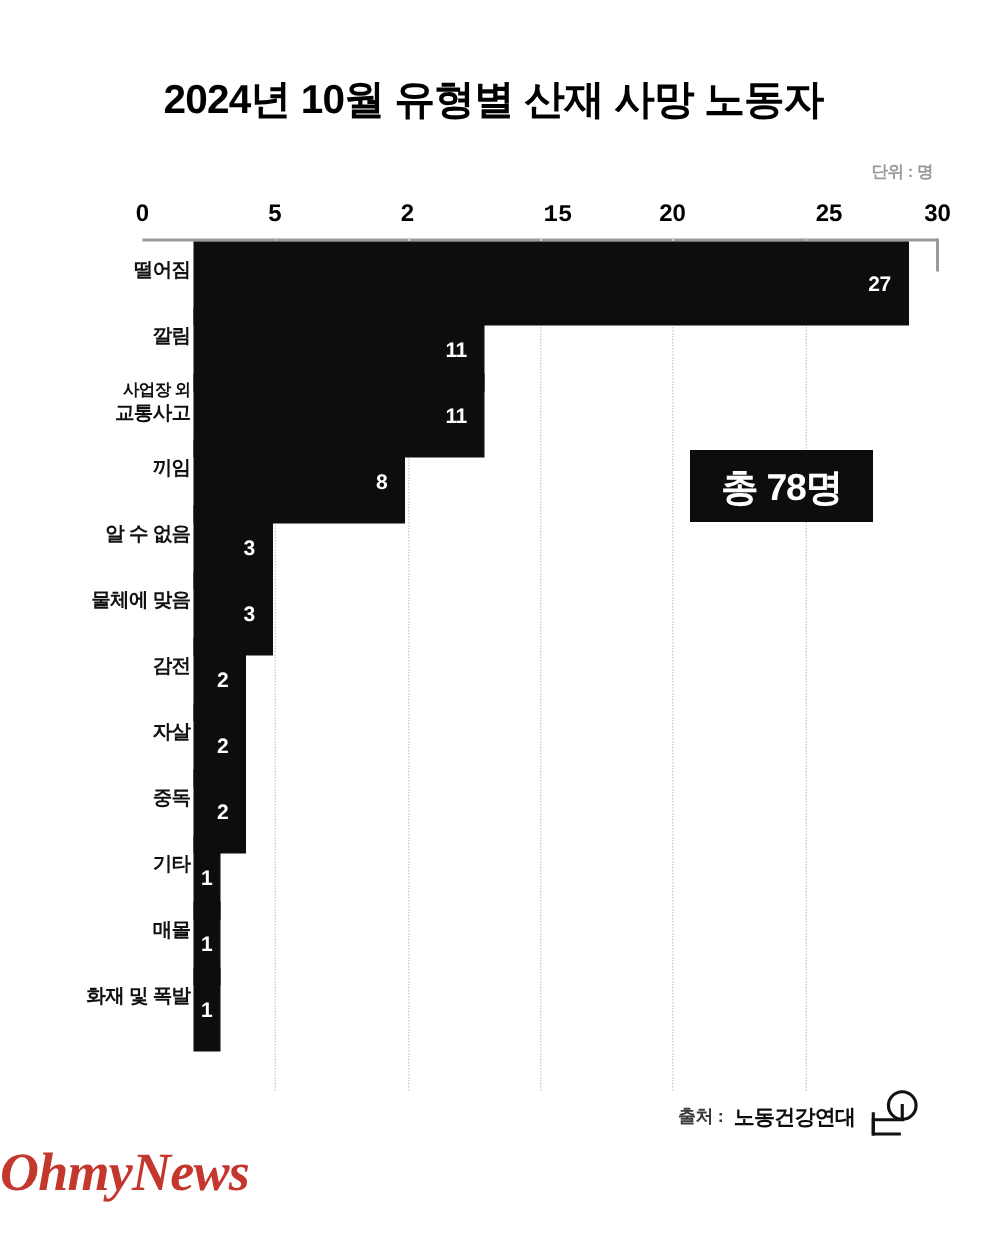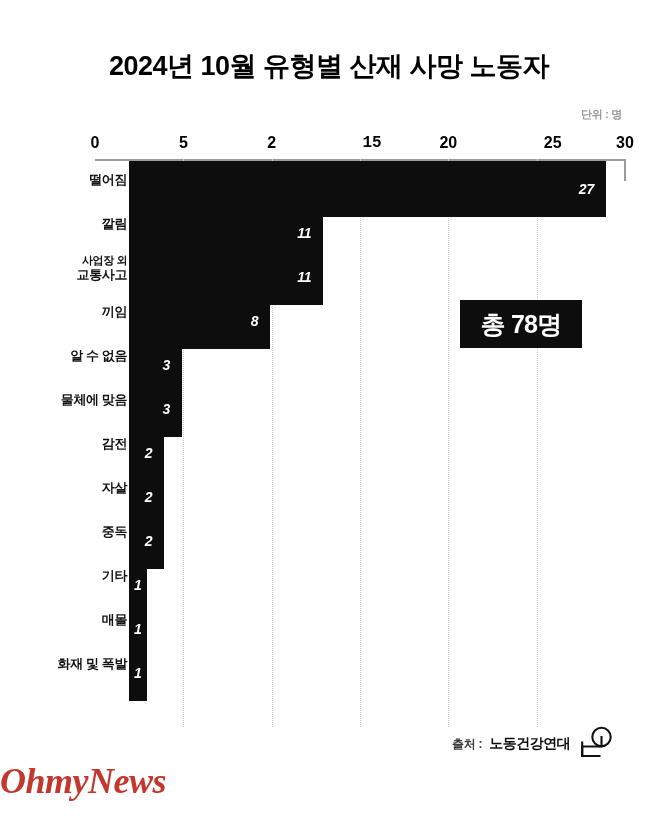--- a/index.html
+++ b/index.html
@@ -141,21 +141,20 @@
     position: absolute;
     left: 95px;
     top: 0;
     height: 56px;
     background: #0d0d0d;
     display: flex;
     align-items: center;
     justify-content: flex-end;
     box-sizing: border-box;
     padding-right: 12px;
-    font-style: italic;
   }
   .bar-value {
     font-size: 14px;
     font-weight: 700;
     color: #ffffff;
     letter-spacing: -0.2px;
   }
   .bar.narrow {
     justify-content: center;
     padding-right: 0;

